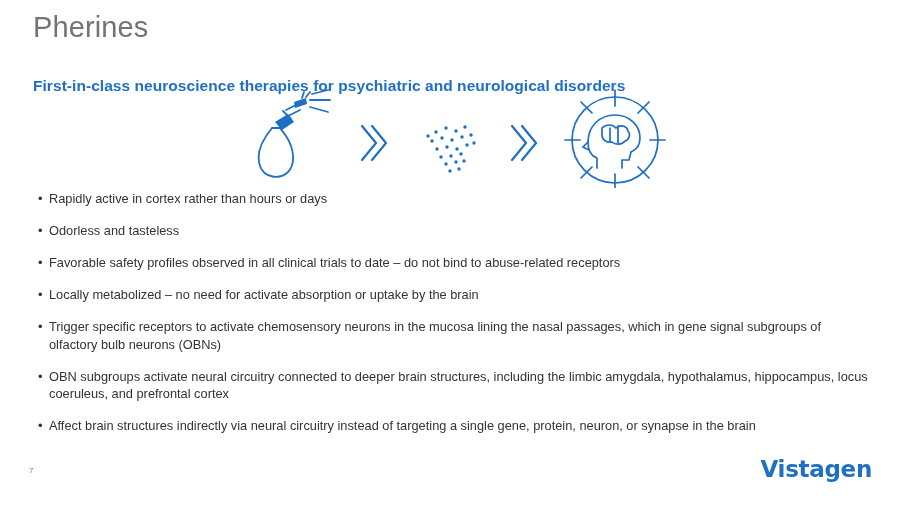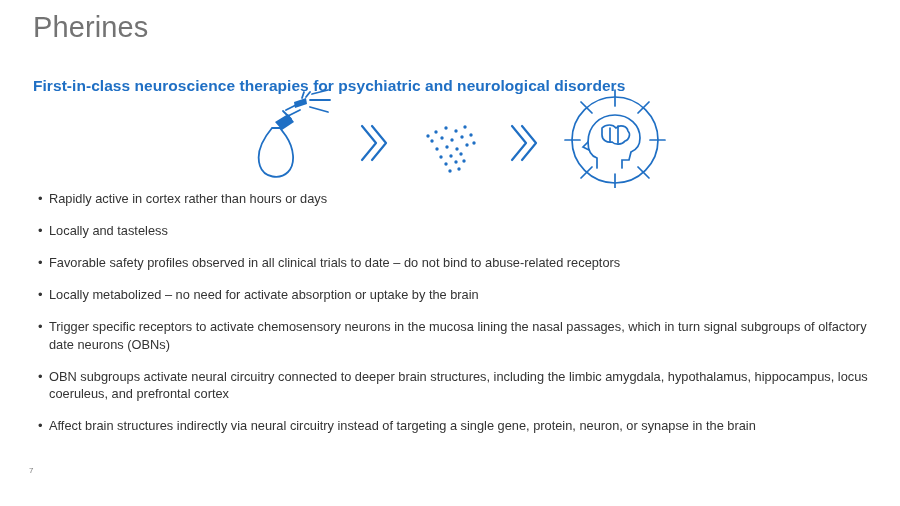--- a/index.html
+++ b/index.html
@@ -176,39 +176,40 @@
     </svg>
   </div>
 
   <div class="bullets">
     <div class="bullet">
       <span class="dot">•</span>
       <span class="txt">Rapidly active in cortex rather than hours or days</span>
     </div>
     <div class="bullet">
       <span class="dot">•</span>
-      <span class="txt">Locally and tasteless</span>
+      <span class="txt">Odorless and tasteless</span>
     </div>
     <div class="bullet">
       <span class="dot">•</span>
       <span class="txt">Favorable safety profiles observed in all clinical trials to date – do not bind to abuse-related receptors</span>
     </div>
     <div class="bullet">
       <span class="dot">•</span>
       <span class="txt">Locally metabolized – no need for activate absorption or uptake by the brain</span>
     </div>
     <div class="bullet">
       <span class="dot">•</span>
-      <span class="txt">Trigger specific receptors to activate chemosensory neurons in the mucosa lining the nasal passages,  which in turn signal subgroups of olfactory date neurons (OBNs)</span>
+      <span class="txt">Trigger specific receptors to activate chemosensory neurons in the mucosa lining the nasal passages,  which in gene signal subgroups of olfactory bulb neurons (OBNs)</span>
     </div>
     <div class="bullet">
       <span class="dot">•</span>
       <span class="txt">OBN subgroups activate neural circuitry connected to deeper brain structures, including the limbic amygdala, hypothalamus, hippocampus, locus coeruleus, and prefrontal cortex</span>
     </div>
     <div class="bullet">
       <span class="dot">•</span>
       <span class="txt">Affect brain structures indirectly via neural circuitry instead of targeting a single gene, protein, neuron, or synapse in the brain</span>
     </div>
   </div>
 
   <div class="page-num">7</div>
+  <div class="logo">Vistagen</div>
 
 </div>
 
 </body></html>

